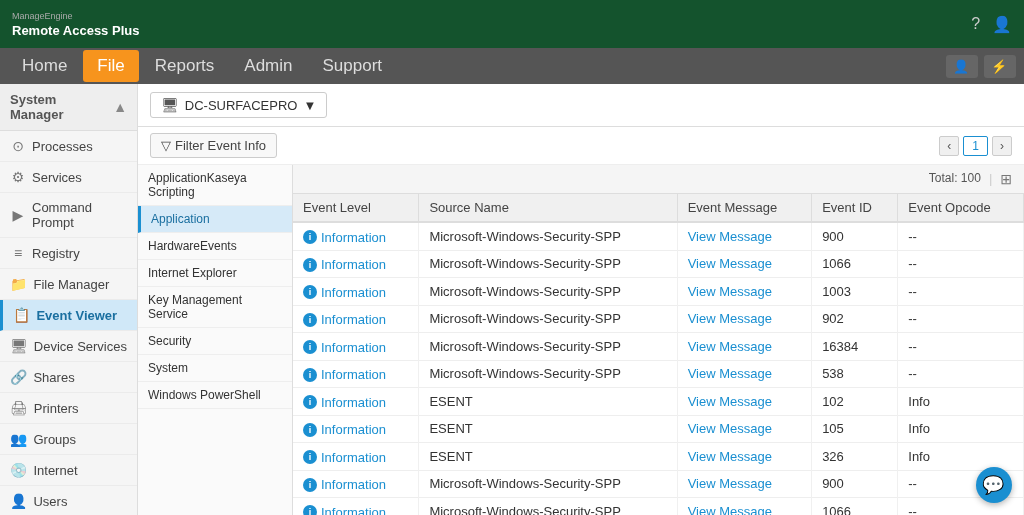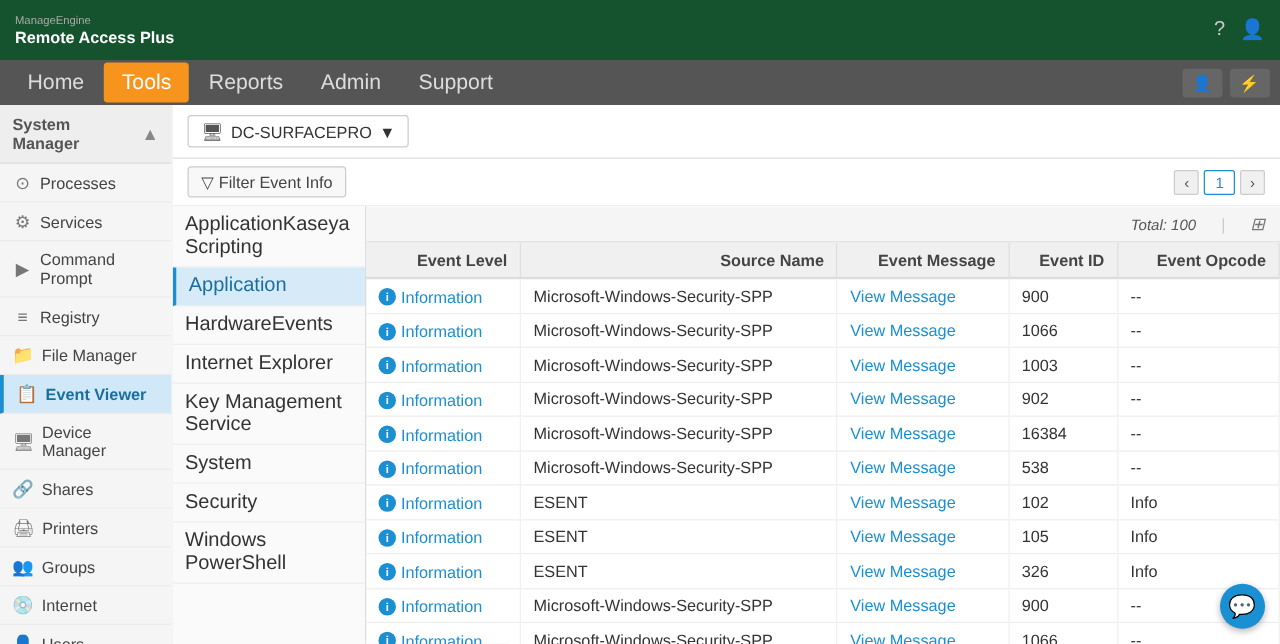--- a/index.html
+++ b/index.html
@@ -174,61 +174,60 @@
       border-right: 1px solid #ddd;
       overflow-y: auto;
       flex-shrink: 0;
       background: #fafafa;
     }
     .ev-left-item {
       padding: 6px 10px;
       cursor: pointer;
       color: #333;
       border-bottom: 1px solid #eee;
-      font-size: 16px;
+      font-size: 12px;
     }
     .ev-left-item.active {
       background: #d6eaf8;
       color: #1a6fa0;
       border-left: 3px solid #1a8fd1;
       font-weight: normal;
     }
 
     .ev-right {
       flex: 1;
       overflow: hidden;
       display: flex;
       flex-direction: column;
     }
     .ev-right-header {
       padding: 6px 12px;
       background: #f5f5f5;
       border-bottom: 1px solid #ddd;
       display: flex;
       justify-content: flex-end;
-      align-items: flex-end;
-      gap: 20px;
-      font-style: italic;
+      align-items: flex-start;
+      gap: 8px;
     }
     .total-label { color: #555; font-size: 12px; }
     .table-icon { color: #777; cursor: pointer; font-size: 14px; }
 
     table {
       width: 100%;
       border-collapse: collapse;
       font-size: 12px;
     }
     thead th {
       background: #f0f0f0;
       border-bottom: 2px solid #ddd;
       border-right: 1px solid #ddd;
       padding: 6px 10px;
-      text-align: right;
+      text-align: left;
       color: #444;
-      font-weight: bold;
+      font-weight: normal;
       white-space: nowrap;
     }
     tbody tr { border-bottom: 1px solid #eee; }
     tbody td {
       padding: 5px 10px;
       color: #333;
       border-right: 1px solid #f0f0f0;
       white-space: nowrap;
     }
     .level-badge {
@@ -296,21 +295,21 @@
   </div>
   <div class="header-icons">
     <span class="header-icon">?</span>
     <span class="header-icon">👤</span>
   </div>
 </div>
 
 <div class="navbar">
   <div class="navbar-left">
     <div class="nav-item">Home</div>
-    <div class="nav-item active">Tools</div>
+    <div class="nav-item active">File</div>
     <div class="nav-item">Reports</div>
     <div class="nav-item">Admin</div>
     <div class="nav-item">Support</div>
   </div>
   <div class="navbar-right">
     <button class="nav-icon-btn">👤</button>
     <button class="nav-icon-btn">⚡</button>
   </div>
 </div>
 
@@ -340,21 +339,21 @@
     <div class="sidebar-item">
       <span class="si-icon">📁</span>
       <span>File Manager</span>
     </div>
     <div class="sidebar-item active">
       <span class="si-icon">📋</span>
       <span>Event Viewer</span>
     </div>
     <div class="sidebar-item">
       <span class="si-icon">🖥</span>
-      <span>Device Manager</span>
+      <span>Device Services</span>
     </div>
     <div class="sidebar-item">
       <span class="si-icon">🔗</span>
       <span>Shares</span>
     </div>
     <div class="sidebar-item">
       <span class="si-icon">🖨</span>
       <span>Printers</span>
     </div>
     <div class="sidebar-item">
@@ -398,22 +397,22 @@
     </div>
 
     <div class="ev-body">
 
       <div class="ev-left">
         <div class="ev-left-item">ApplicationKaseya Scripting</div>
         <div class="ev-left-item active">Application</div>
         <div class="ev-left-item">HardwareEvents</div>
         <div class="ev-left-item">Internet Explorer</div>
         <div class="ev-left-item">Key Management Service</div>
+        <div class="ev-left-item">Security</div>
         <div class="ev-left-item">System</div>
-        <div class="ev-left-item">Security</div>
         <div class="ev-left-item">Windows PowerShell</div>
       </div>
 
       <div class="ev-right">
         <div class="ev-right-header">
           <span class="total-label">Total: 100</span>
           <span style="color:#ccc;">|</span>
           <span class="table-icon">⊞</span>
         </div>
         <div class="table-scroll">

